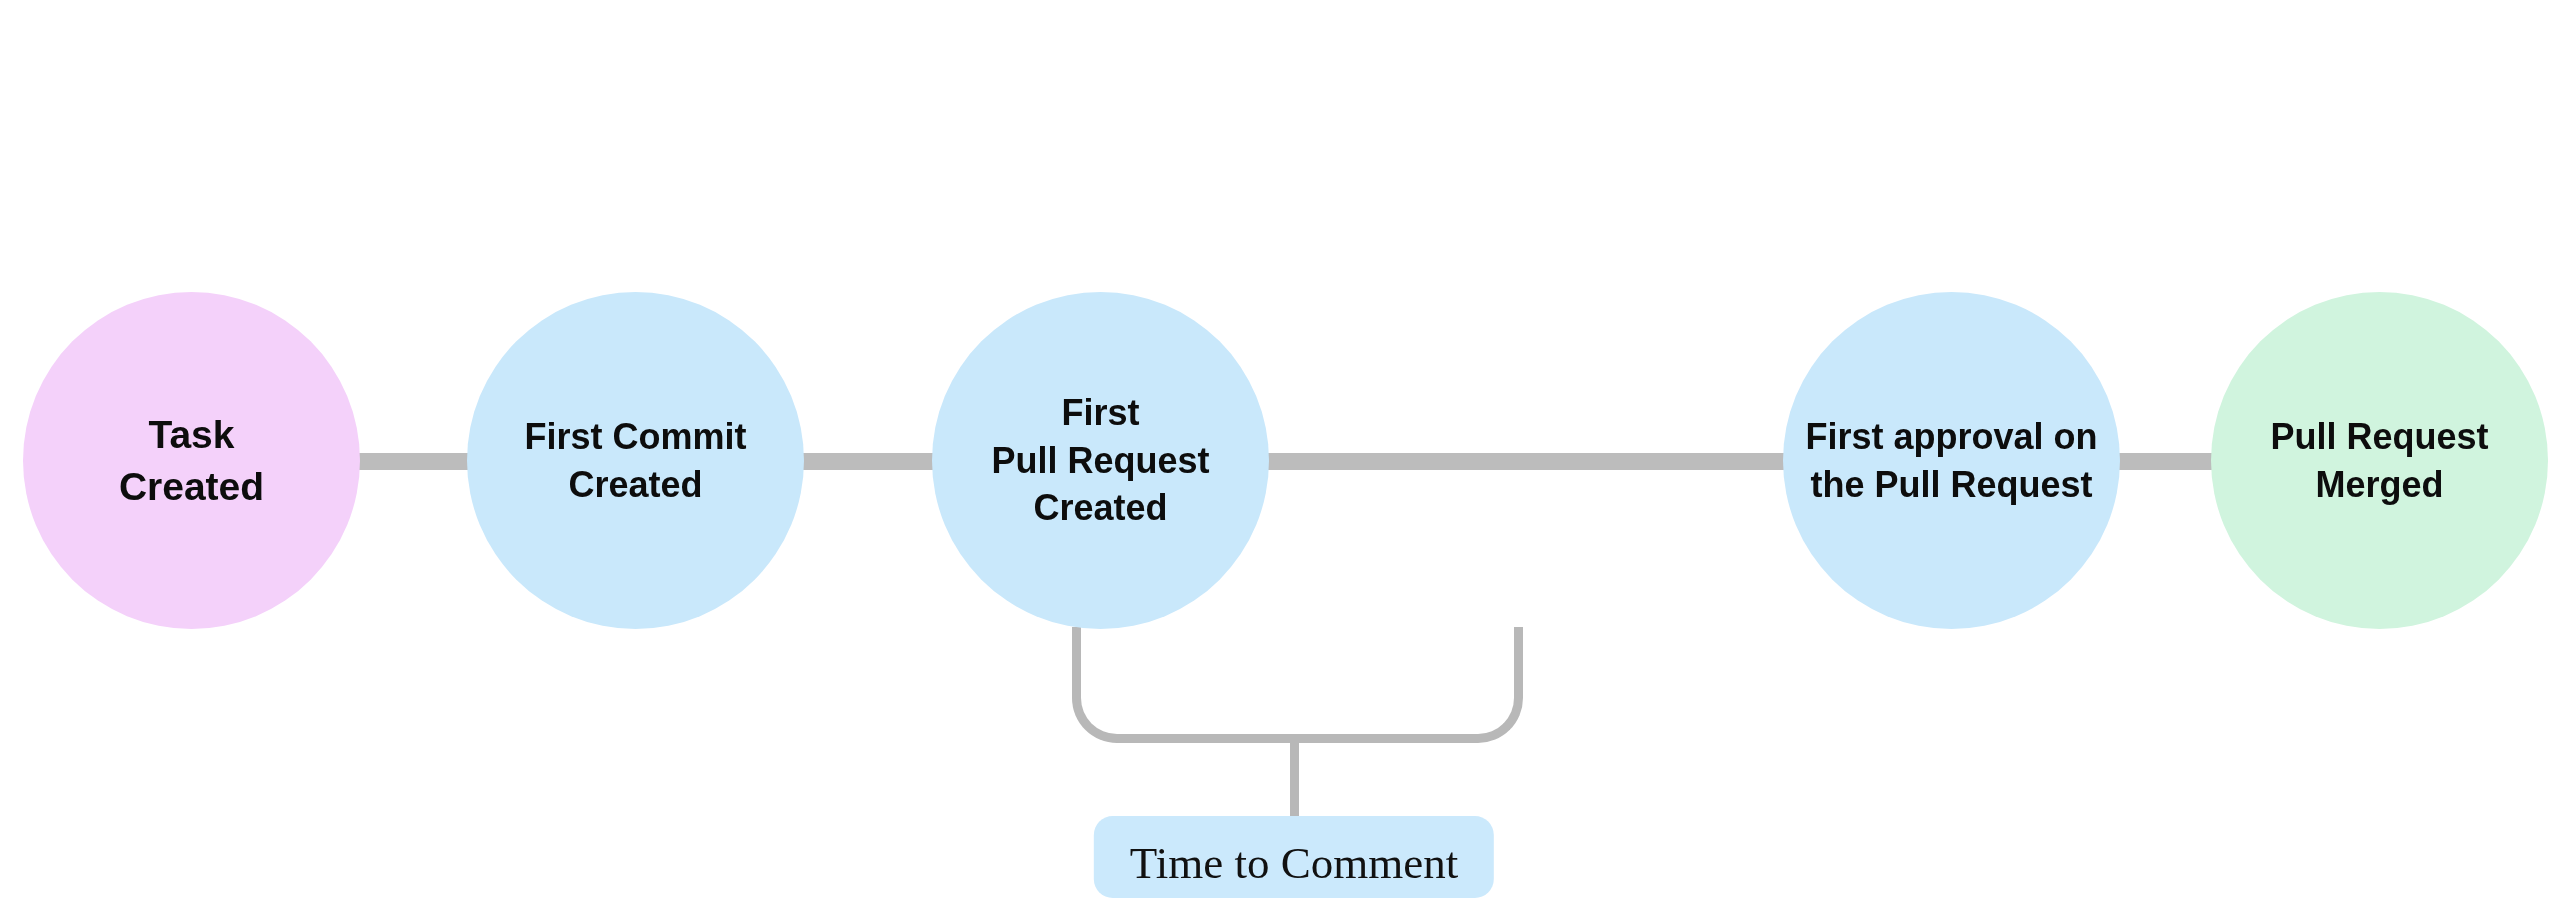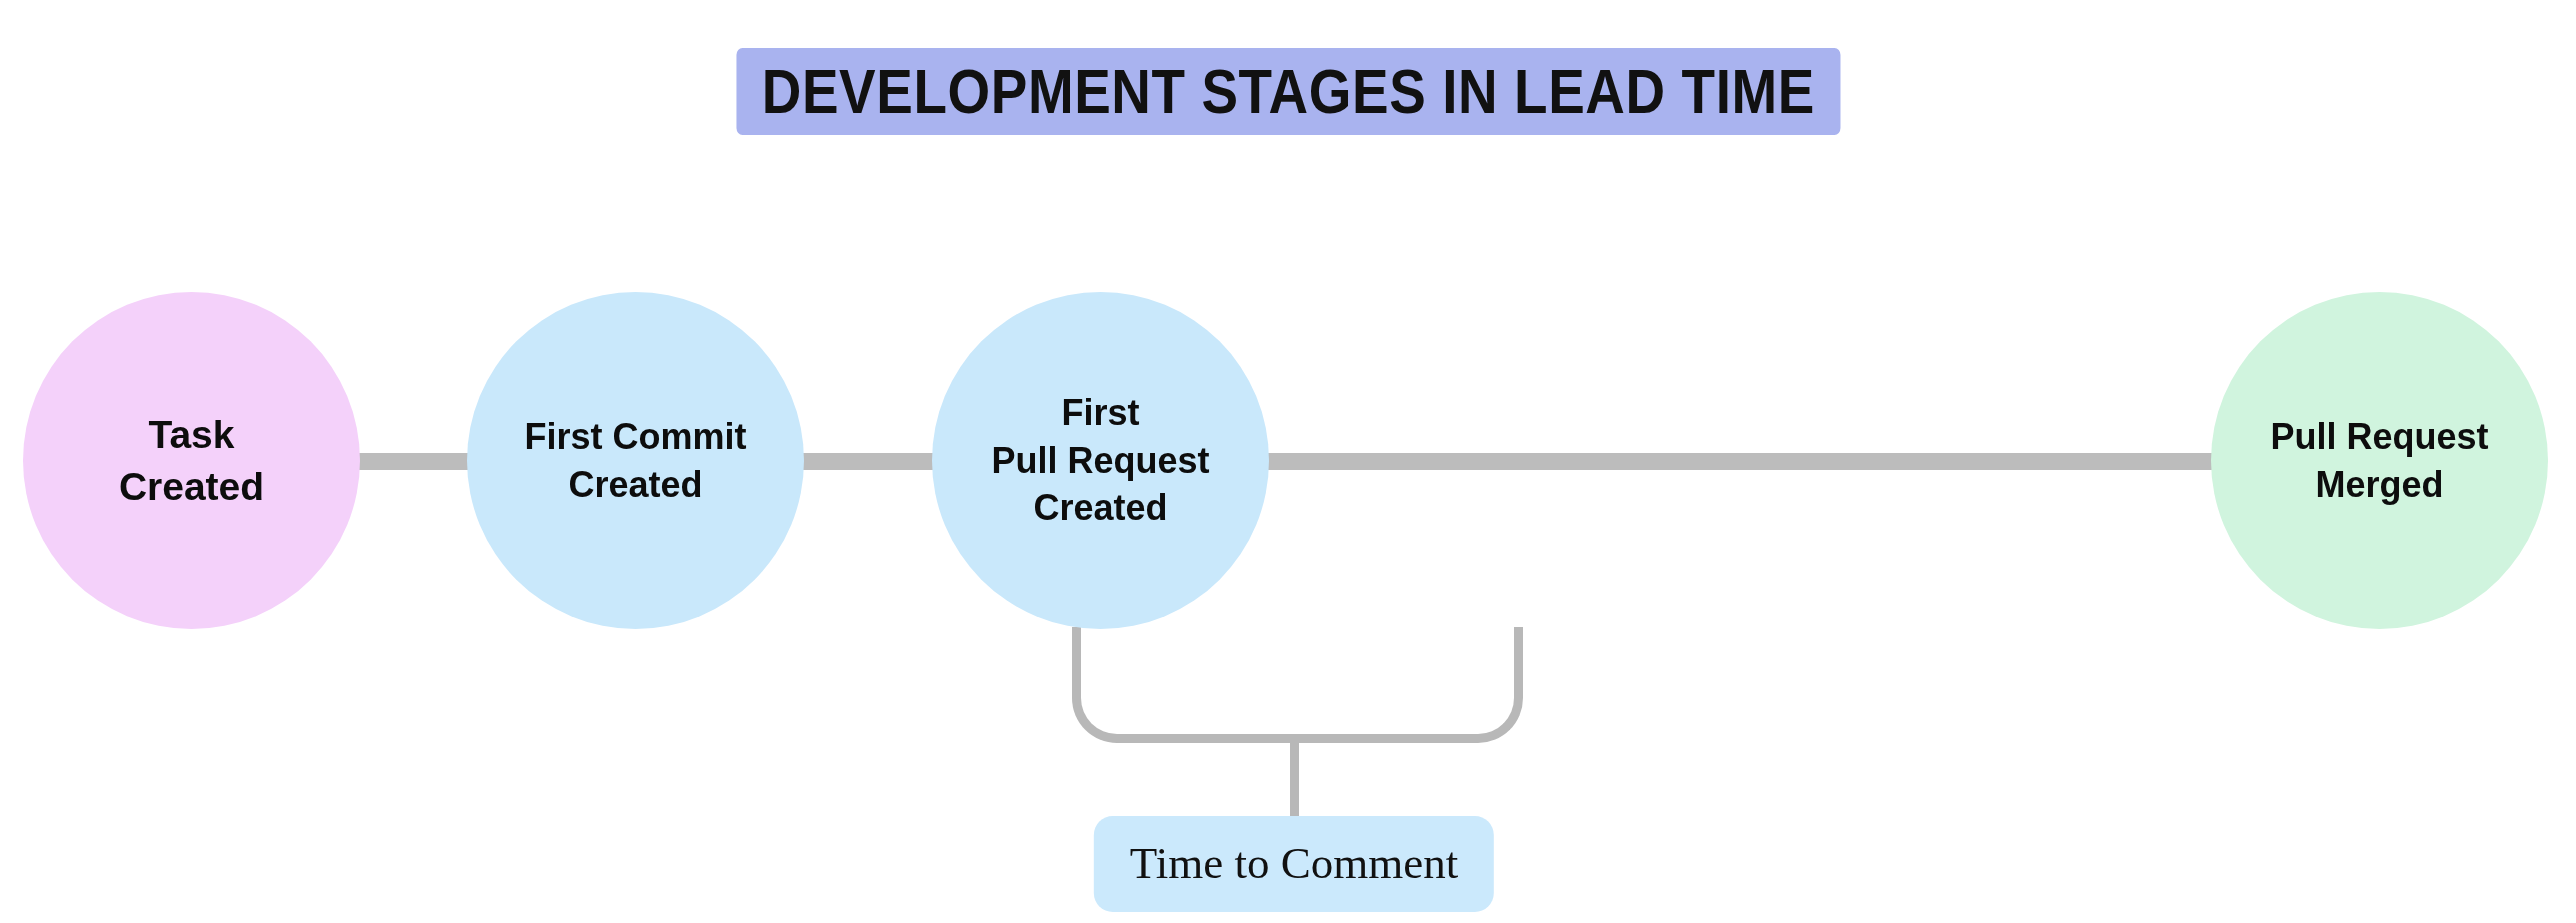--- a/index.html
+++ b/index.html
@@ -98,59 +98,60 @@
     height: 73px;
     z-index: 0;
   }
 
   
   .annotation {
     position: absolute;
     left: 1294px;
     top: 816px;
     transform: translateX(-50%);
-    height: 96px;
+    height: 82px;
     line-height: 95px;
     padding: 0 36px;
     border-radius: 19px;
     font-family: cursive;
     font-size: 45px;
     font-weight: 400;
     white-space: nowrap;
     z-index: 2;
   }
 </style>
 </head>
 <body>
 
 <div class="canvas" style="background: rgb(255, 255, 255);">
 
-  <div class="title-row">
-    <div class="title-box" style="background: rgb(169, 179, 239); color: rgb(17, 17, 17);">DEVELOPMENT STAGES IN LEAD TIME</div>
-  </div>
 
   <div class="connector" style="background: rgb(188, 188, 188);"></div>
 
   <div class="stage stage-1" style="background: rgb(244, 209, 250);">
     <span class="stage-label">Task
 Created</span>
   </div>
 
   <div class="stage stage-2" style="background: rgb(201, 232, 251);">
     <span class="stage-label">First Commit
 Created</span>
   </div>
 
   <div class="stage stage-3" style="background: rgb(201, 232, 251);">
     <span class="stage-label">First
 Pull Request
 Created</span>
   </div>
 
 
+  <div class="stage stage-5" style="background: rgb(201, 232, 251);">
+    <span class="stage-label">First approval on
+the Pull Request</span>
+  </div>
 
   <div class="stage stage-6" style="background: rgb(208, 244, 222);">
     <span class="stage-label">Pull Request
 Merged</span>
   </div>
 
   <div class="bracket" style="border-color: rgb(184, 184, 184);"></div>
 
   <div class="bracket-stem" style="background: rgb(184, 184, 184);"></div>
 

